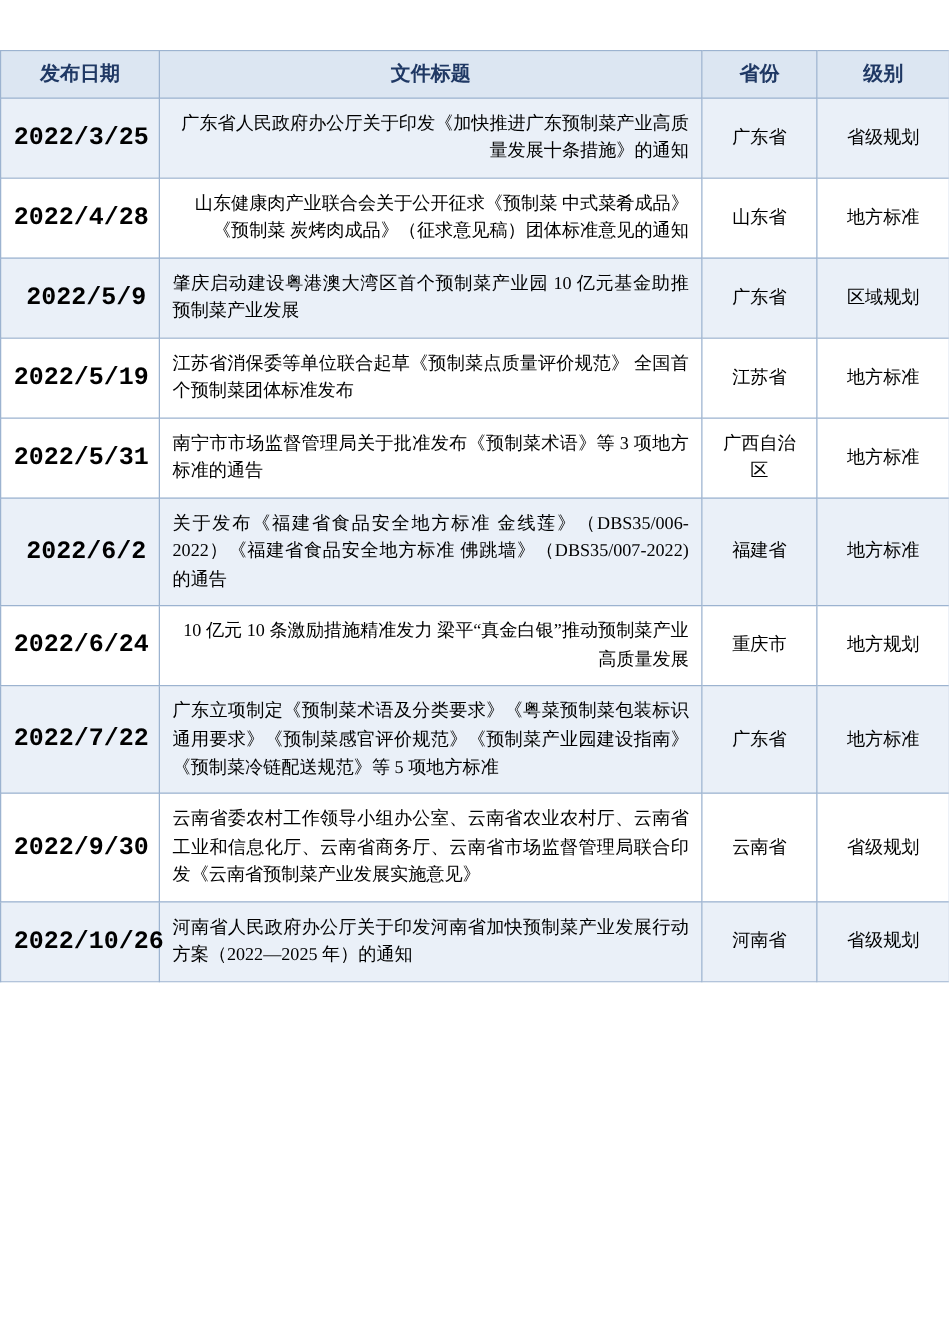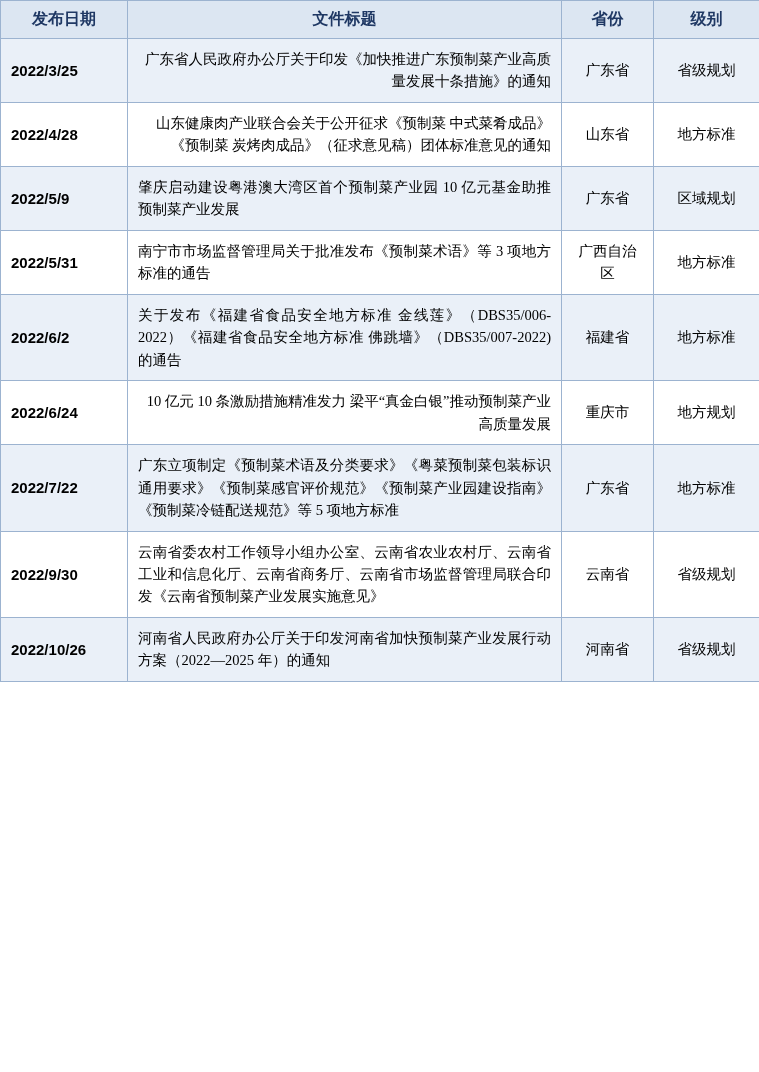--- a/index.html
+++ b/index.html
@@ -9,20 +9,21 @@
   }
   body {
     width: 759px;
     font-family: "Liberation Serif", "DejaVu Serif", serif;
     color: #000000;
   }
   table.policy-table {
     border-collapse: collapse;
     width: 759px;
     table-layout: fixed;
+    margin-top: 40px;
   }
   table.policy-table col.col-date   { width: 127px; }
   table.policy-table col.col-title  { width: 434px; }
   table.policy-table col.col-prov   { width: 92px; }
   table.policy-table col.col-level  { width: 106px; }
 
   thead th {
     background: #dce6f2;
     color: #1f3864;
     font-weight: bold;
@@ -39,24 +40,24 @@
     line-height: 1.55;
     vertical-align: middle;
   }
   tbody tr.row-shaded td {
     background: #eaf0f8;
   }
   tbody tr.row-plain td {
     background: #ffffff;
   }
   td.cell-date {
-    text-align: left;
+    text-align: right;
     font-weight: bold;
-    font-family: Liberation Sans, sans-serif;
-    font-size: 15px;
+    font-family: Liberation Mono, monospace;
+    font-size: 20px;
     white-space: nowrap;
   }
   td.cell-title {
     text-align: justify;
     text-justify: inter-ideograph;
   }
   td.cell-title.center {
     text-align: right;
   }
   td.cell-prov, td.cell-level {
@@ -94,20 +95,26 @@
         <td class="cell-prov">山东省</td>
         <td class="cell-level">地方标准</td>
       </tr>
       <tr class="row-shaded">
         <td class="cell-date">2022/5/9</td>
         <td class="cell-title">肇庆启动建设粤港澳大湾区首个预制菜产业园 10 亿元基金助推预制菜产业发展</td>
         <td class="cell-prov">广东省</td>
         <td class="cell-level">区域规划</td>
       </tr>
       <tr class="row-plain">
+        <td class="cell-date">2022/5/19</td>
+        <td class="cell-title">江苏省消保委等单位联合起草《预制菜点质量评价规范》 全国首个预制菜团体标准发布</td>
+        <td class="cell-prov">江苏省</td>
+        <td class="cell-level">地方标准</td>
+      </tr>
+      <tr class="row-plain">
         <td class="cell-date">2022/5/31</td>
         <td class="cell-title">南宁市市场监督管理局关于批准发布《预制菜术语》等 3 项地方标准的通告</td>
         <td class="cell-prov">广西自治区</td>
         <td class="cell-level">地方标准</td>
       </tr>
       <tr class="row-shaded">
         <td class="cell-date">2022/6/2</td>
         <td class="cell-title">关于发布《福建省食品安全地方标准 金线莲》（DBS35/006-2022）《福建省食品安全地方标准 佛跳墙》（DBS35/007-2022)的通告</td>
         <td class="cell-prov">福建省</td>
         <td class="cell-level">地方标准</td>

